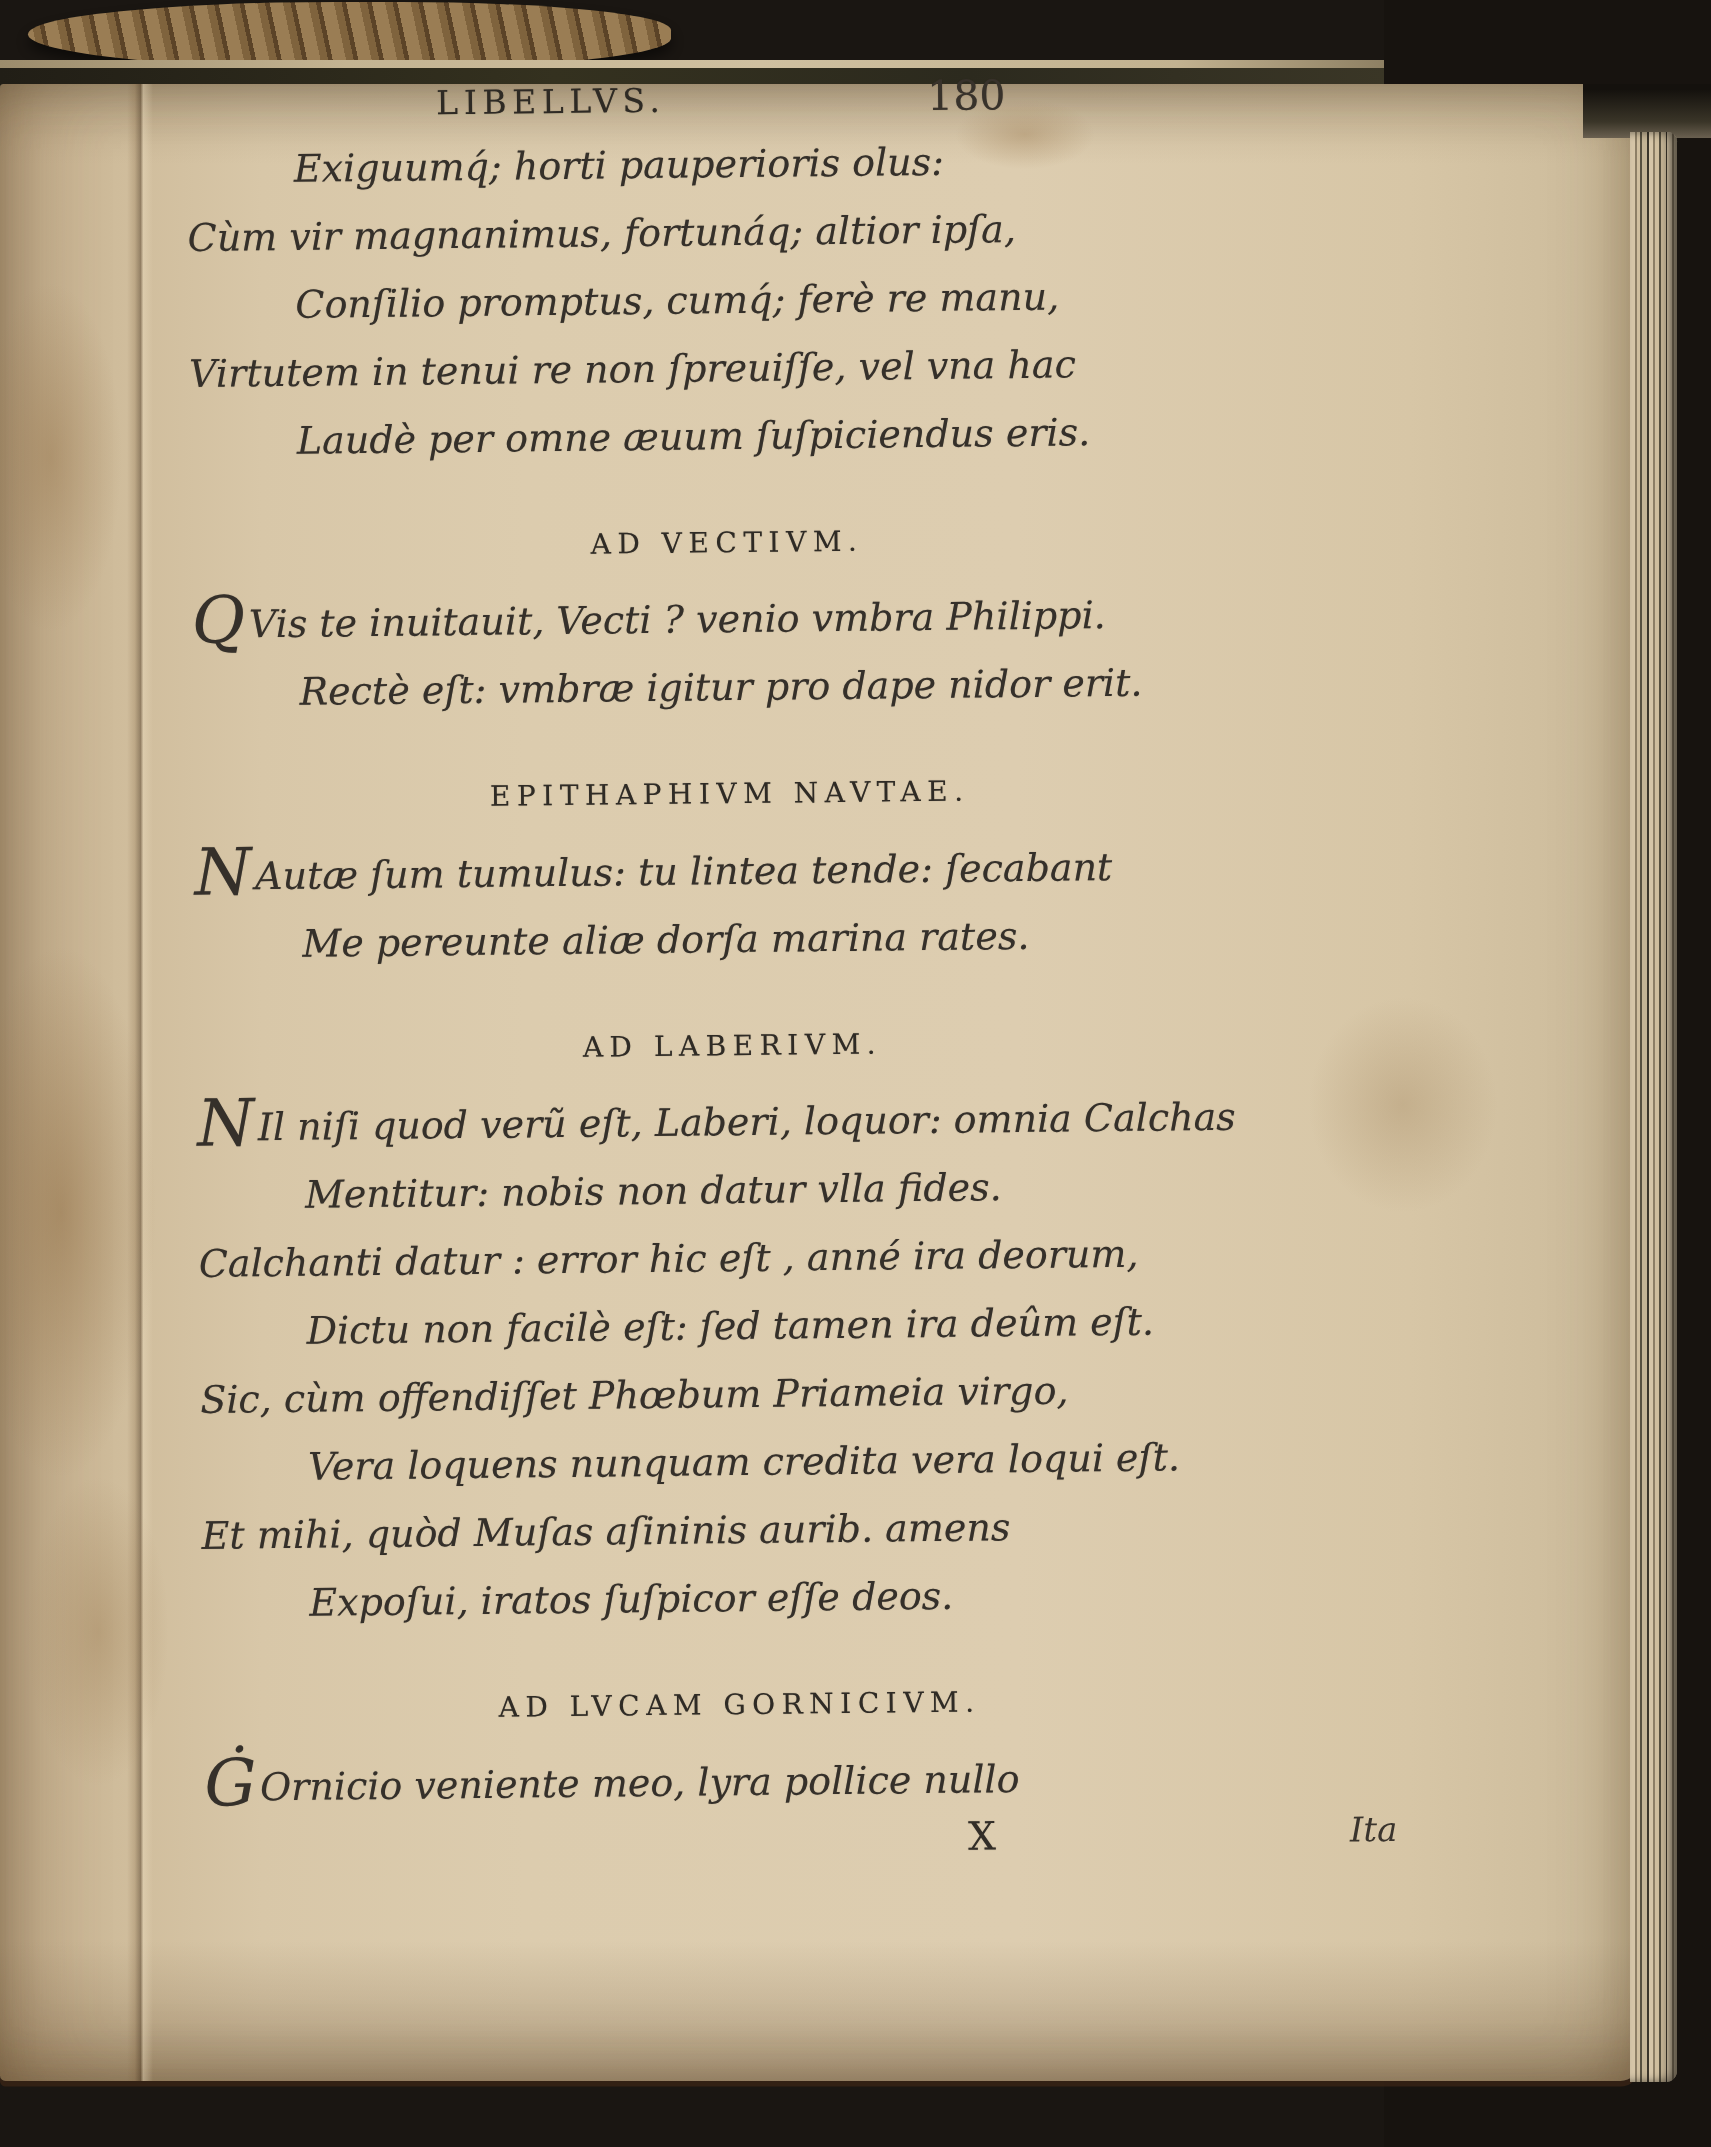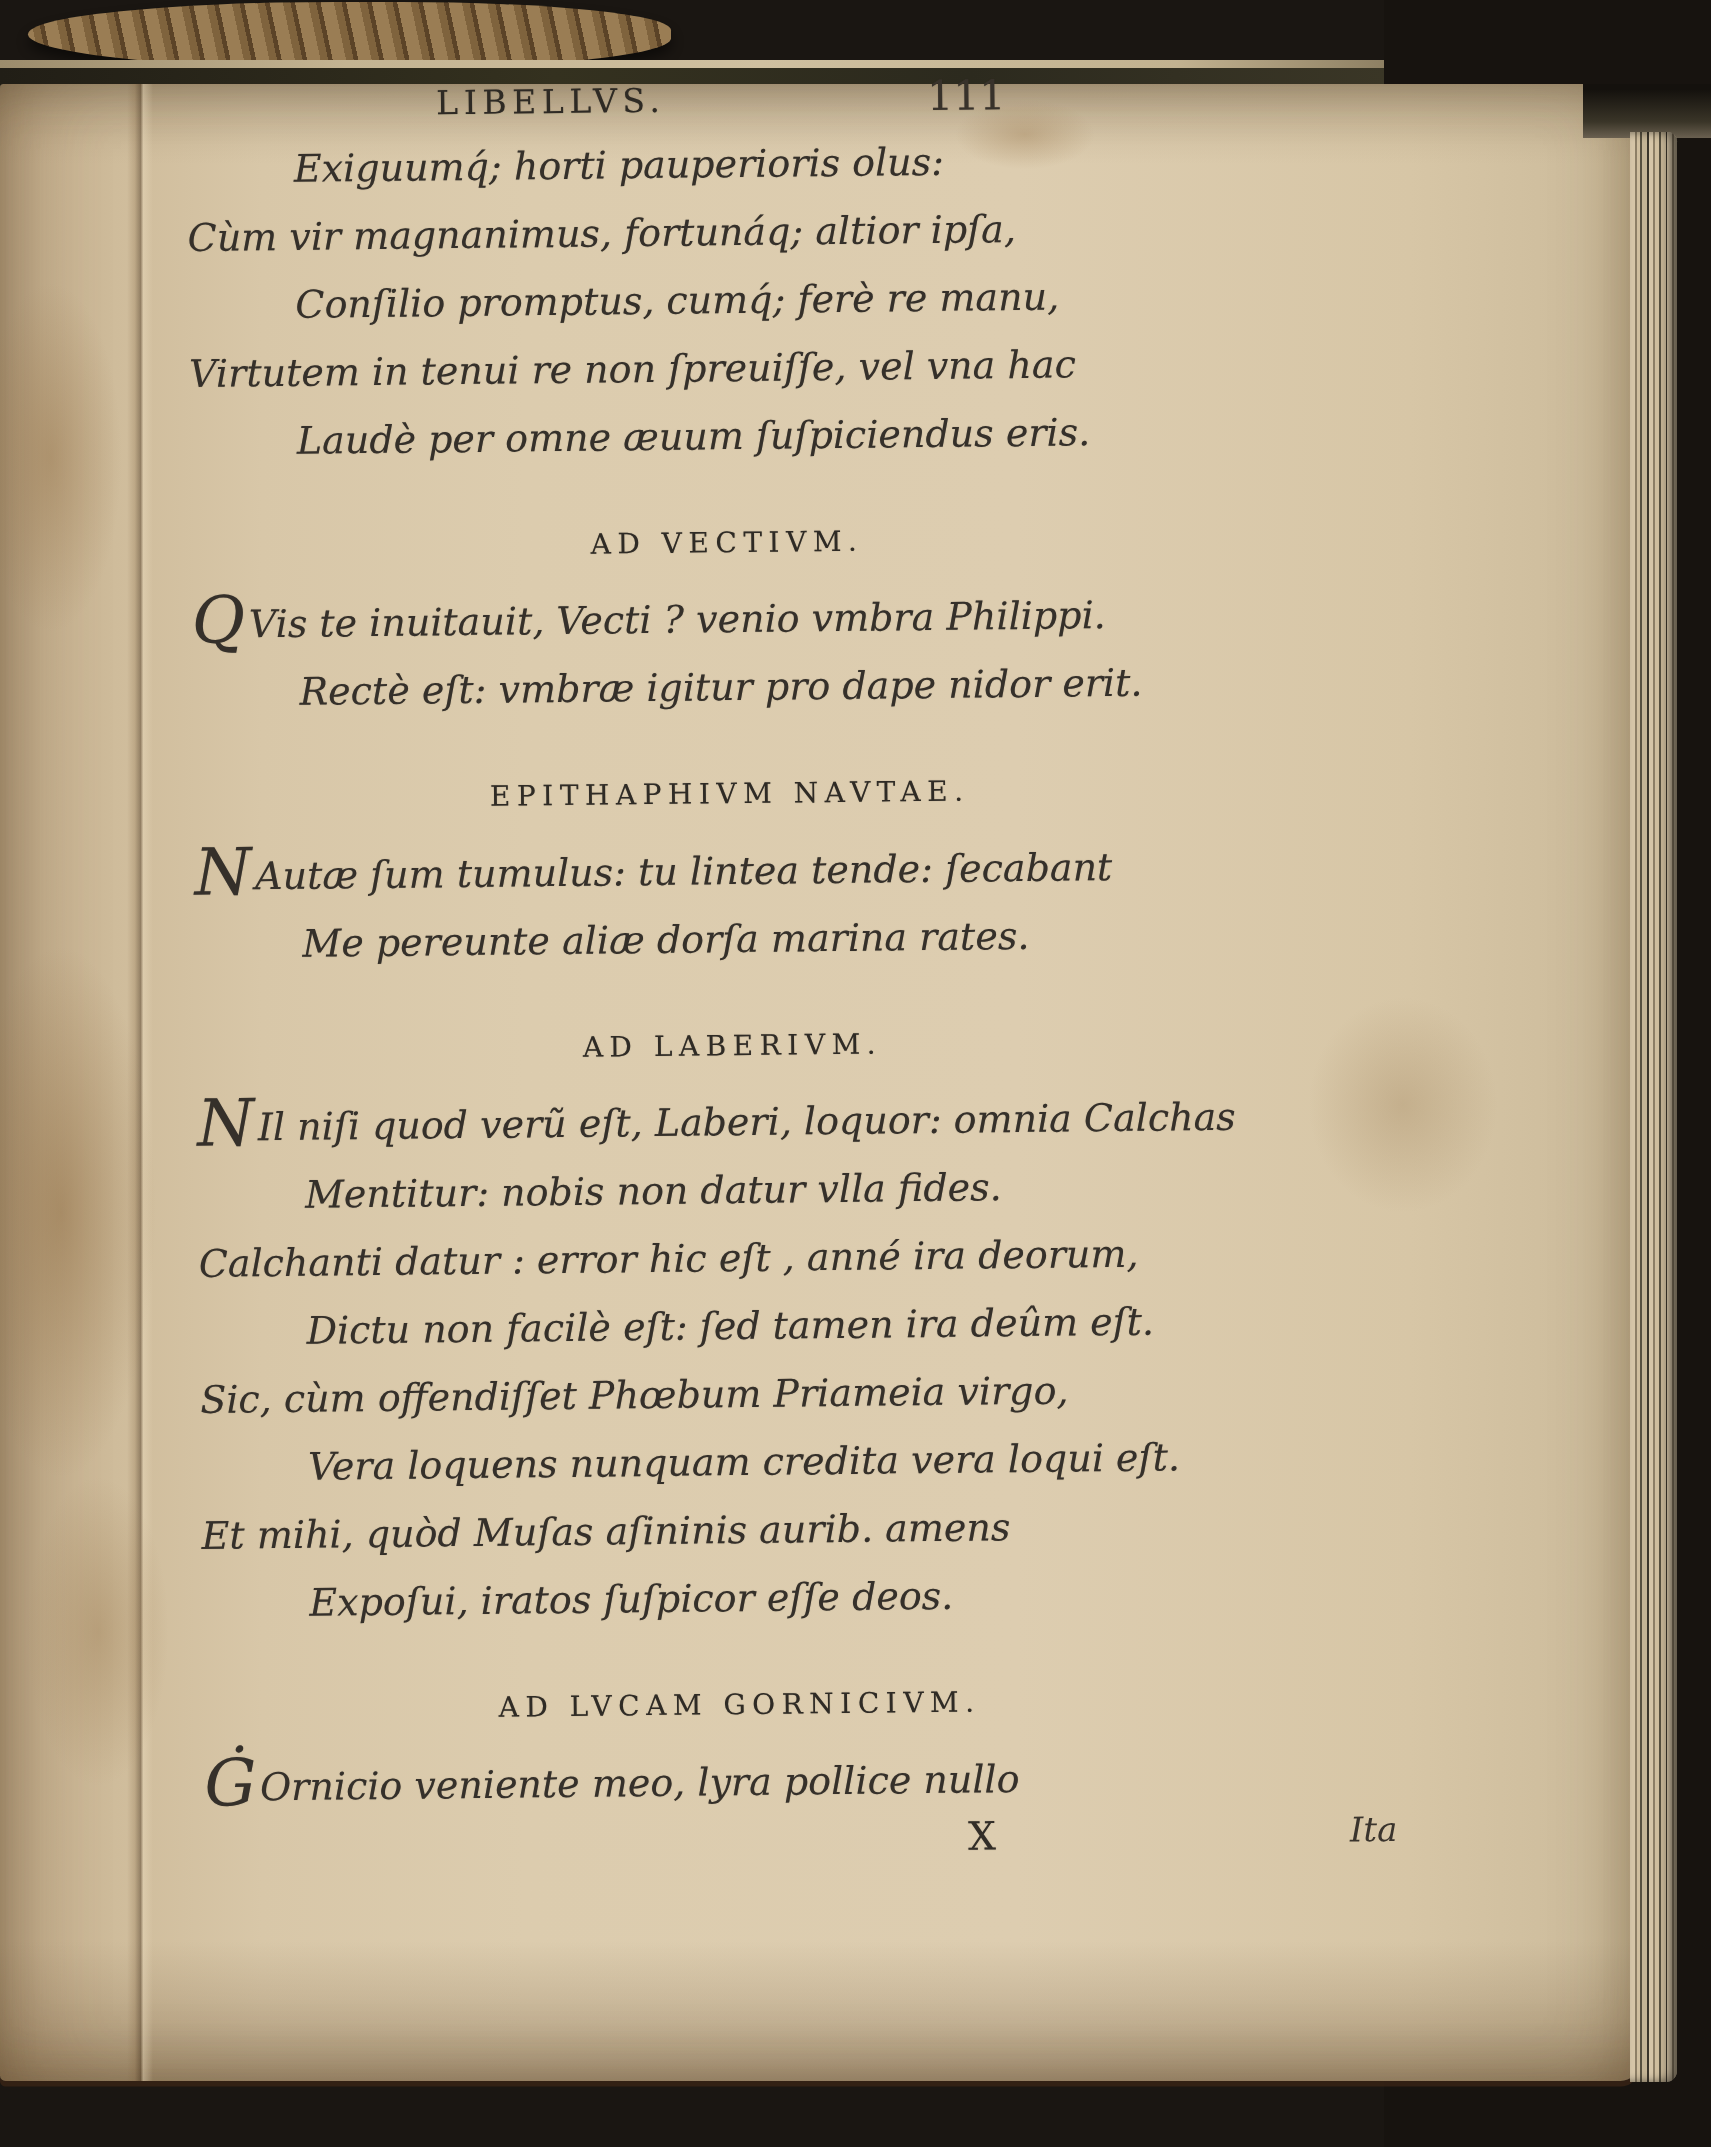--- a/index.html
+++ b/index.html
@@ -155,21 +155,21 @@
     <div class="stain stain-right-mid"></div>
     <div class="stain stain-top-right"></div>
   </div>
 
   <div class="top-right-patch"></div>
   <div class="fore-edge"></div>
 
   <div class="page-content">
     <div class="running-row">
       <span class="running-title">LIBELLVS.</span>
-      <span class="page-number">111</span>
+      <span class="page-number">180</span>
     </div>
 
     <div>
         <div class="poem-line indented"><span>Exiguumq́; horti pauperioris olus:</span></div>
         <div class="poem-line"><span>Cùm vir magnanimus, fortunáq; altior ipſa,</span></div>
         <div class="poem-line indented"><span>Conſilio promptus, cumq́; ferè re manu,</span></div>
         <div class="poem-line"><span>Virtutem in tenui re non ſpreuiſſe, vel vna hac</span></div>
         <div class="poem-line indented"><span>Laudè per omne æuum ſuſpiciendus eris.</span></div>
         <div class="poem-heading">AD VECTIVM.</div>
         <div class="poem-line"><span class="drop-cap">Q</span><span>Vis te inuitauit, Vecti ? venio vmbra Philippi.</span></div>

